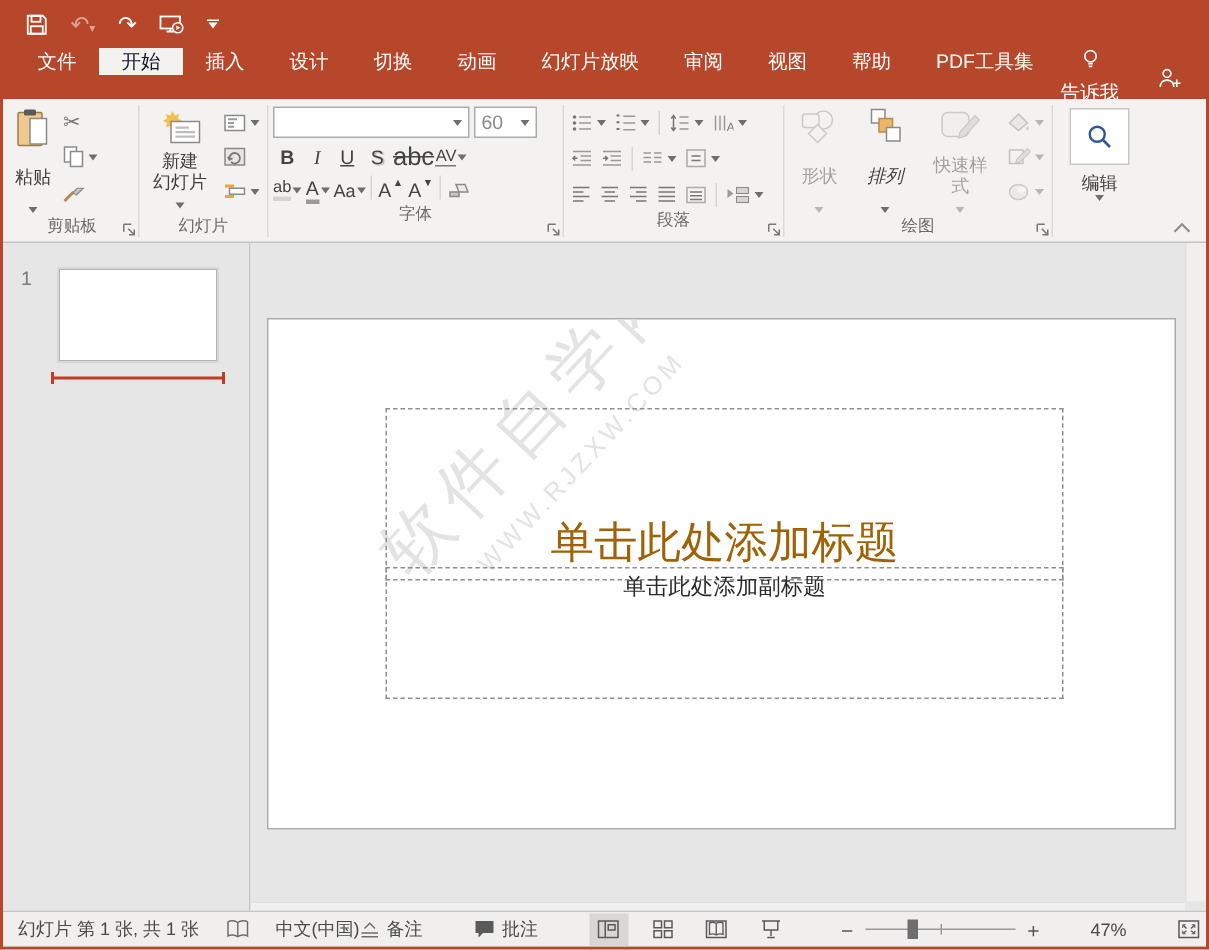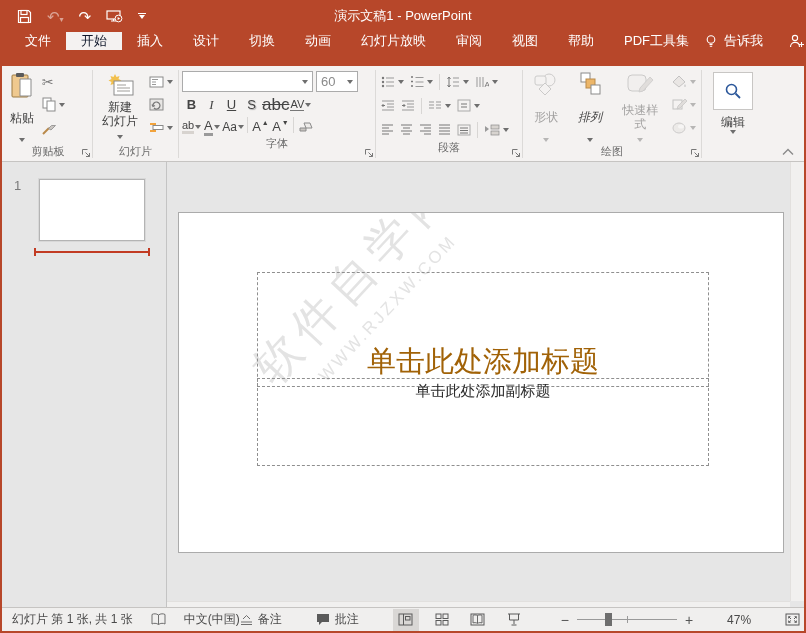--- a/index.html
+++ b/index.html
@@ -19,21 +19,21 @@
   .winbtn { width:34px; height:100%; display:flex; align-items:center; justify-content:center; }
   .caret-d { width:0; height:0; border-left:3.5px solid transparent; border-right:3.5px solid transparent; border-top:4px solid #fff; }
   .qat-more { display:flex; flex-direction:column; align-items:center; gap:1px; }
   .qat-more .bar { width:8px; height:1px; background:#fff; }
 
   
   .tabrow { height:34px; background:#B7472A; display:flex; align-items:flex-start; color:#fff; font-size:13px; padding-left:8px; flex:0 0 auto; }
   .tab { padding:0 15px; display:flex; align-items:center; white-space:nowrap; }
   .tab.active { background:#F4F2F1; color:#0f172a; }
   .tab-extras { margin-left:auto; display:flex; align-items:center; gap:26px; padding-right:16px; }
-  .tab-extra { display:flex; align-items:center; gap:6px; white-space:nowrap; }
+  .tab-extra { display:flex; align-items:center; gap:6px; white-space:nowrap;flex-direction:column; }
 
   
   .ribbon { height:96px; background:#F4F2F1; border-bottom:1px solid #C6C4C2; display:flex; padding:1px 2px 0; flex:0 0 auto; position:relative; }
   .rgroup { display:flex; flex-direction:column; padding:1px 3px 0; position:relative; }
   .gsep { width:1px; background:#DCDAD8; margin:3px 0; }
   .rbody { flex:1; display:flex; gap:3px; }
   .rname { height:17px; font-size:11px; color:#6A6A6A; text-align:center; line-height:15px; padding:0 10px; }
   .launcher { position:absolute; right:1px; bottom:3px; }
   .bigbtn { display:flex; flex-direction:column; align-items:center; justify-content:space-between; padding:4px 3px 2px; font-size:12px; color:#3F3F3F; text-align:center; line-height:14px; }
   .bigbtn .caret-g { margin-top:1px; }
@@ -110,21 +110,20 @@
             <path d="M5 12 h5 M7.5 10 v2" stroke="#fff" stroke-width="1.2"></path>
             <circle cx="12.5" cy="9.5" r="3.4" fill="#B7472A" stroke="#fff" stroke-width="1"></circle>
             <path d="M11.6 8 l2.6 1.5 -2.6 1.5 z" fill="#fff"></path>
           </svg>
       </span>
       <span class="qat-more">
           <span class="bar"></span>
           <span class="caret-d"></span>
         </span>
     </div>
-    <div class="win-title">演示文稿1 - PowerPoint</div>
   </div>
 
   <div class="tabrow">
     <span class="tab">文件</span>
     <span class="tab active">开始</span>
     <span class="tab">插入</span>
     <span class="tab">设计</span>
     <span class="tab">切换</span>
     <span class="tab">动画</span>
     <span class="tab">幻灯片放映</span>

